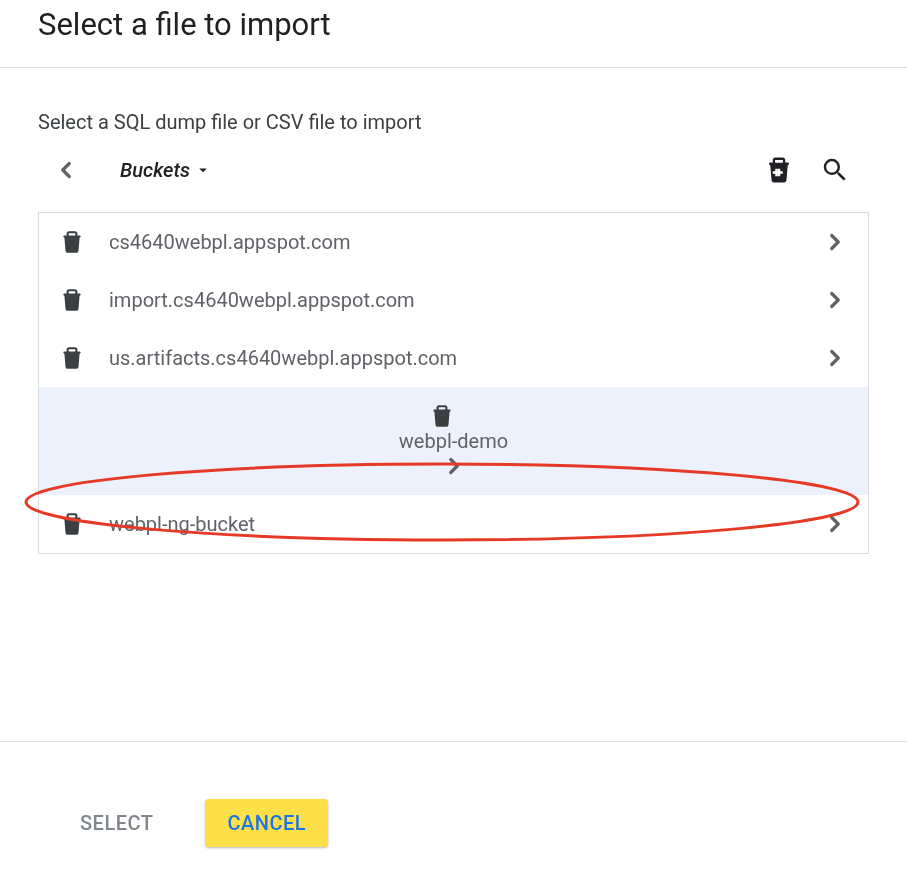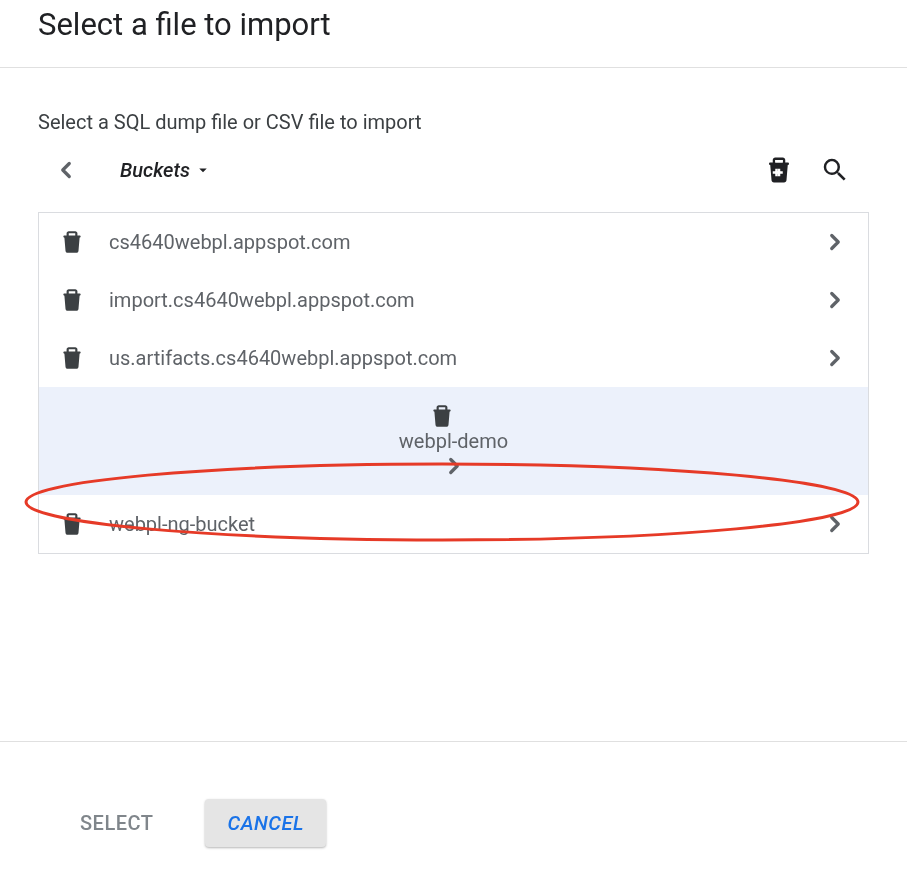--- a/index.html
+++ b/index.html
@@ -142,24 +142,23 @@
       background: transparent;
       cursor: pointer;
       font-family: inherit;
       letter-spacing: 0.5px;
     }
     .btn-select {
       color: #80868b;
     }
     .btn-cancel {
       color: #1a73e8;
-      background: #e5e5e5;
+      background: #fde047;
       box-shadow: 0 1px 3px rgba(0,0,0,0.12), 0 1px 2px rgba(0,0,0,0.18);
       border-radius: 4px;
-      font-style: italic;
     }
     .annotation-ellipse {
       position: absolute;
       left: 22px;
       top: 460px;
       width: 840px;
       height: 84px;
       pointer-events: none;
       z-index: 10;
     }

